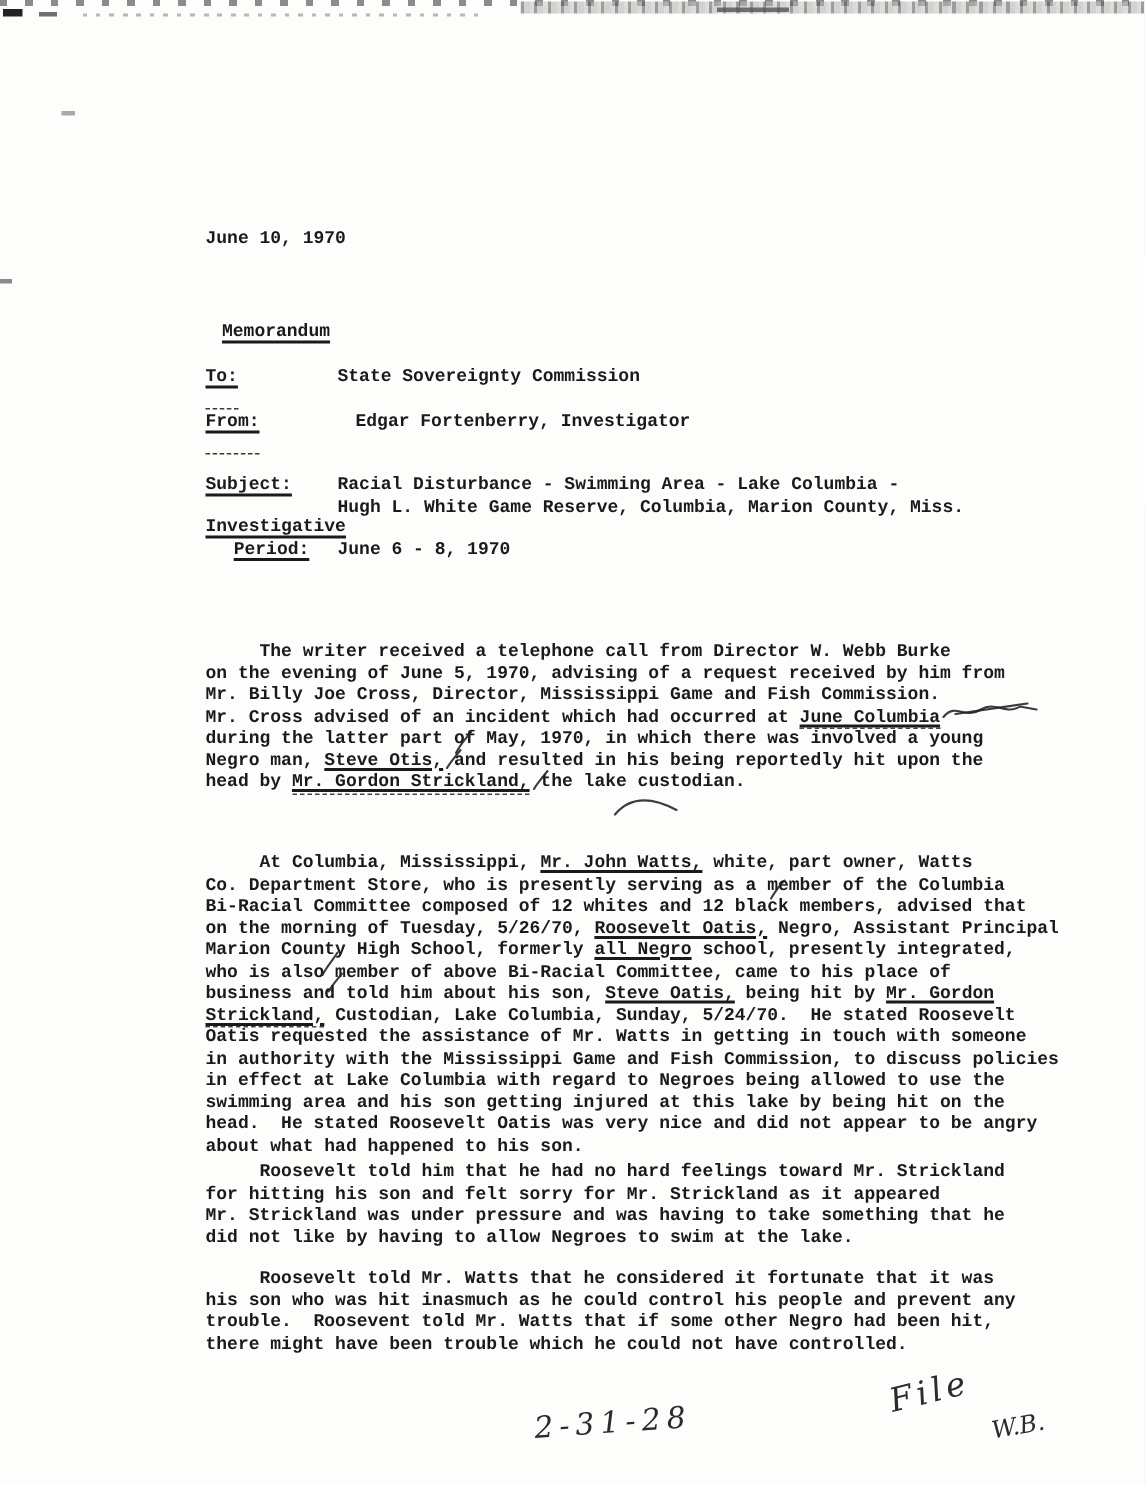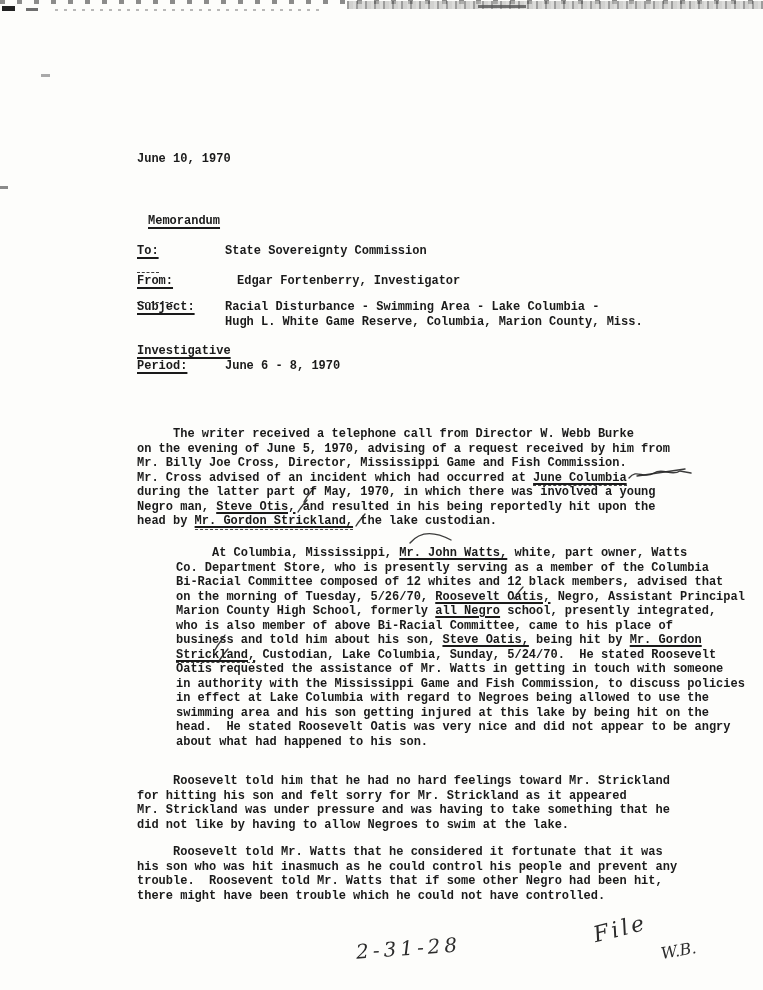--- a/index.html
+++ b/index.html
@@ -68,40 +68,40 @@
   <div class="field-row" style="top:244px;">
     <span class="lbl"><span class="lbl-text lbl-dbl">To:</span></span>
     <span class="val">State Sovereignty Commission</span>
   </div>
 
   <div class="field-row" style="top:274px;gap:12px;">
     <span class="lbl"><span class="lbl-text lbl-dbl">From:</span></span>
     <span class="val">Edgar Fortenberry, Investigator</span>
   </div>
 
-  <div class="field-row" style="top:300px;">
+  <div class="field-row" style="top:316px;">
     <span class="lbl"><span class="lbl-text">Subject:</span></span>
     <span class="val">Racial Disturbance - Swimming Area - Lake Columbia -
 Hugh L. White Game Reserve, Columbia, Marion County, Miss.</span>
   </div>
 
-  <div class="field-row align-end" style="top:344px;">
+  <div class="field-row align-end" style="top:344px;text-align:center;">
     <span class="lbl"><span class="lbl-text">Investigative
 Period:</span></span>
     <span class="val">June 6 - 8, 1970</span>
   </div>
 
   <div class="para" style="top:427px;">     The writer received a telephone call from Director W. Webb Burke
 on the evening of June 5, 1970, advising of a request received by him from
 Mr. Billy Joe Cross, Director, Mississippi Game and Fish Commission.
 Mr. Cross advised of an incident which had occurred at <span class="u u2">June Columbia</span>
 during the latter part of May, 1970, in which there was involved a young
 Negro man, <span class="u">Steve Otis,</span> and resulted in his being reportedly hit upon the
 head by <span class="u u2">Mr. Gordon Strickland,</span> the lake custodian.</div>
-  <div class="para" style="top:546px;margin-left:39px;">     At Columbia, Mississippi, <span class="u">Mr. John Watts,</span> white, part owner, Watts
+  <div class="para" style="top:568px;">     At Columbia, Mississippi, <span class="u">Mr. John Watts,</span> white, part owner, Watts
 Co. Department Store, who is presently serving as a member of the Columbia
 Bi-Racial Committee composed of 12 whites and 12 black members, advised that
 on the morning of Tuesday, 5/26/70, <span class="u">Roosevelt Oatis,</span> Negro, Assistant Principal
 Marion County High School, formerly <span class="u">all Negro</span> school, presently integrated,
 who is also member of above Bi-Racial Committee, came to his place of
 business and told him about his son, <span class="u">Steve Oatis,</span> being hit by <span class="u">Mr. Gordon</span>
 <span class="u u2">Strickland,</span> Custodian, Lake Columbia, Sunday, 5/24/70.  He stated Roosevelt
 Oatis requested the assistance of Mr. Watts in getting in touch with someone
 in authority with the Mississippi Game and Fish Commission, to discuss policies
 in effect at Lake Columbia with regard to Negroes being allowed to use the

